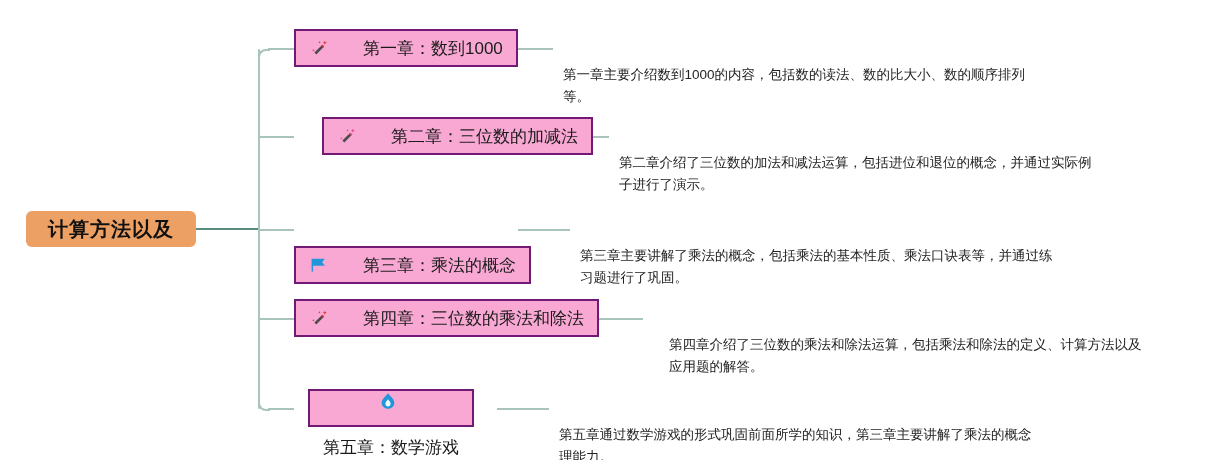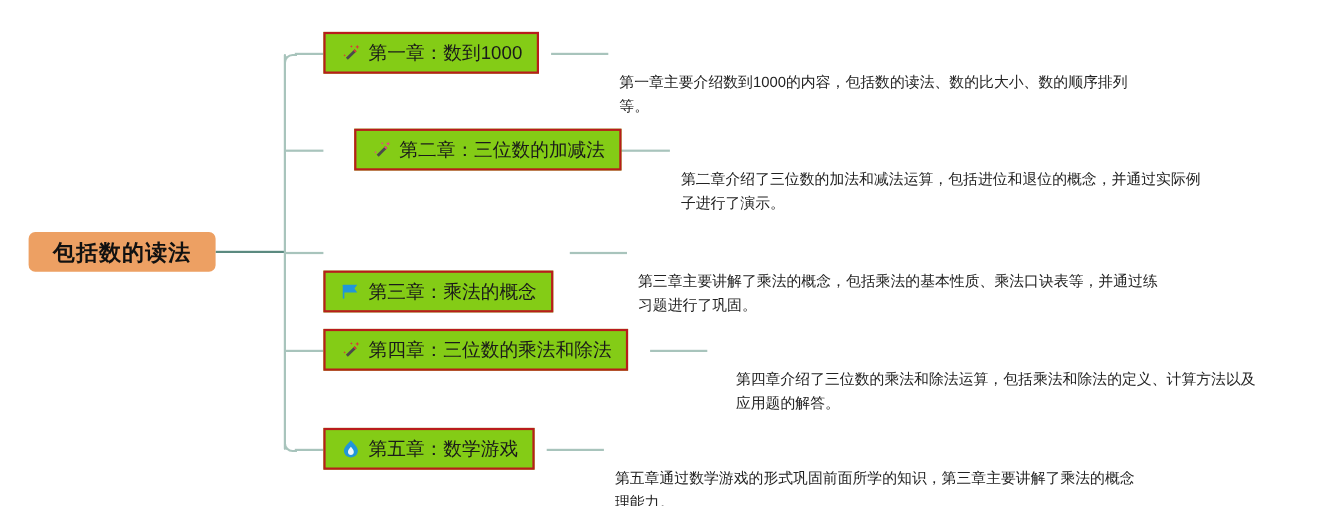--- a/index.html
+++ b/index.html
@@ -84,27 +84,28 @@
     font-weight: bold;
     color: #111111;
     letter-spacing: 1px;
     white-space: nowrap;
   }
 
   
   .chapter-node {
     position: absolute;
     height: 38px;
-    background: #84cc16;
-    border: 2px solid #b91c1c;
+    background: #f9a8d4;
+    border: 2px solid #701a75;
     box-sizing: border-box;
     display: flex;
     align-items: center;
     padding: 0 13px;
     white-space: nowrap;
+    gap: 28px;
   }
   .chapter-icon {
     width: 20px;
     height: 20px;
     margin-right: 6px;
     flex: 0 0 auto;
     display: block;
   }
   .chapter-label {
     font-size: 17px;
@@ -139,21 +140,21 @@
   <div class="branch-h" style="top:318px; left:260px; width:34px;"></div>
   <div class="branch-h" style="top:408px; left:268px; width:26px;"></div>
 
   <div class="desc-stem" style="top:48px;  left:501px; width:52px;"></div>
   <div class="desc-stem" style="top:136px; left:557px; width:52px;"></div>
   <div class="desc-stem" style="top:229px; left:518px; width:52px;"></div>
   <div class="desc-stem" style="top:318px; left:591px; width:52px;"></div>
   <div class="desc-stem" style="top:408px; left:497px; width:52px;"></div>
 
   <div class="root-node">
-    <span class="root-label">包括数的读法</span>
+    <span class="root-label">计算方法以及</span>
   </div>
 
   <div class="chapter-node" style="left:294px; top:29px;">
     <svg class="chapter-icon" viewBox="0 0 24 24">
       <path d="M6.5 17.5 L16 8 L18.2 10.2 L8.7 19.7 Z" fill="#4a4a4a"></path>
       <path d="M14.6 9.4 L16 8 L18.2 10.2 L16.8 11.6 Z" fill="#d93a3a"></path>
       <path d="M19 3.2 l.7 1.7 1.7 .7 -1.7 .7 -.7 1.7 -.7 -1.7 -1.7 -.7 1.7 -.7 Z" fill="#d93a3a"></path>
       <path d="M12.5 3.6 l.45 1.05 1.05 .45 -1.05 .45 -.45 1.05 -.45 -1.05 -1.05 -.45 1.05 -.45 Z" fill="#d93a3a"></path>
       <path d="M5.2 13.3 l.45 1.05 1.05 .45 -1.05 .45 -.45 1.05 -.45 -1.05 -1.05 -.45 1.05 -.45 Z" fill="#d93a3a"></path>
     </svg>
@@ -191,21 +192,21 @@
       <path d="M14.6 9.4 L16 8 L18.2 10.2 L16.8 11.6 Z" fill="#d93a3a"></path>
       <path d="M19 3.2 l.7 1.7 1.7 .7 -1.7 .7 -.7 1.7 -.7 -1.7 -1.7 -.7 1.7 -.7 Z" fill="#d93a3a"></path>
       <path d="M12.5 3.6 l.45 1.05 1.05 .45 -1.05 .45 -.45 1.05 -.45 -1.05 -1.05 -.45 1.05 -.45 Z" fill="#d93a3a"></path>
       <path d="M5.2 13.3 l.45 1.05 1.05 .45 -1.05 .45 -.45 1.05 -.45 -1.05 -1.05 -.45 1.05 -.45 Z" fill="#d93a3a"></path>
     </svg>
     <span class="chapter-label">第四章：三位数的乘法和除法</span>
   </div>
   <div class="desc" style="left:669px; top:303px; width:520px;">第四章介绍了三位数的乘法和除法运算，包括乘法和除法的定义、计算方法以及
 应用题的解答。</div>
 
-  <div class="chapter-node" style="left:294px; top:389px;">
+  <div class="chapter-node" style="left:308px; top:389px;flex-direction:column;">
     <svg class="chapter-icon" viewBox="0 0 24 24">
       <path d="M12 2.6 C9.2 6.4 4.4 9.6 4.4 14.2 c0 4.1 3.4 7.2 7.6 7.2 s7.6 -3.1 7.6 -7.2 C19.6 9.6 14.8 6.4 12 2.6 Z" fill="#2196d9"></path>
       <path d="M12 9.8 c-1.5 2.0 -3.2 3.4 -3.2 5.6 c0 1.9 1.5 3.3 3.2 3.3 s3.2 -1.4 3.2 -3.3 c0 -2.2 -1.7 -3.6 -3.2 -5.6 Z" fill="#ffffff" opacity="0.92"></path>
     </svg>
     <span class="chapter-label">第五章：数学游戏</span>
   </div>
   <div class="desc" style="left:559px; top:393px; width:520px;">第五章通过数学游戏的形式巩固前面所学的知识，第三章主要讲解了乘法的概念
 理能力。</div>
 
 </div>

